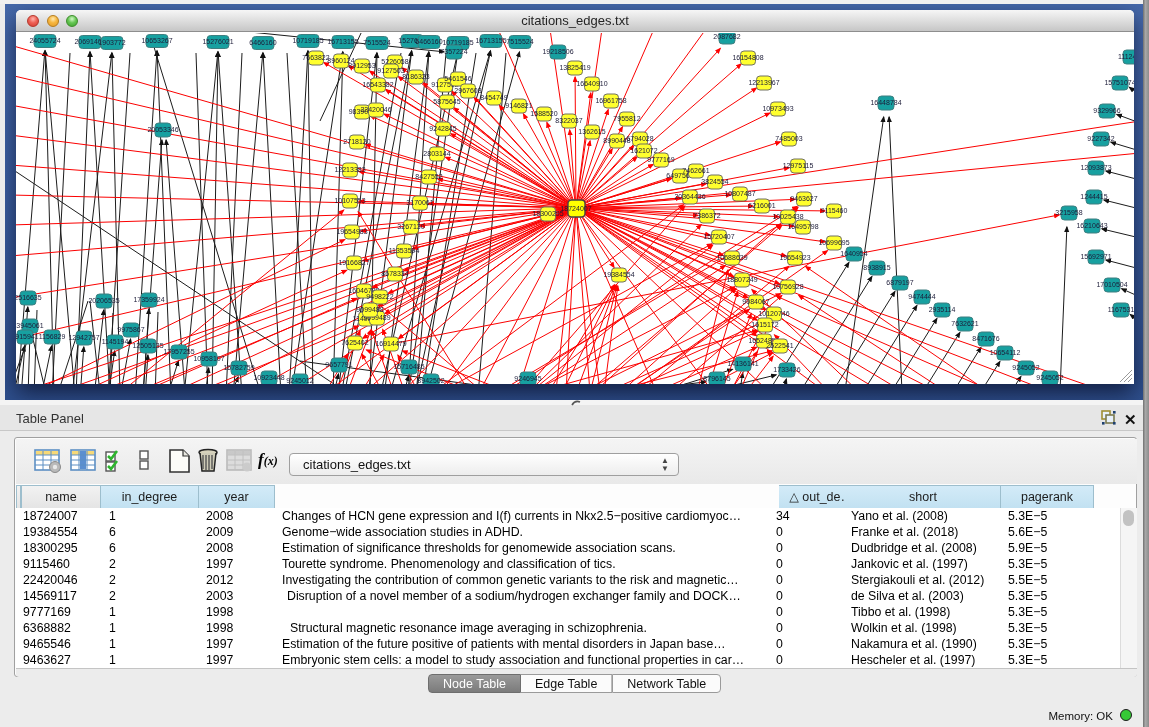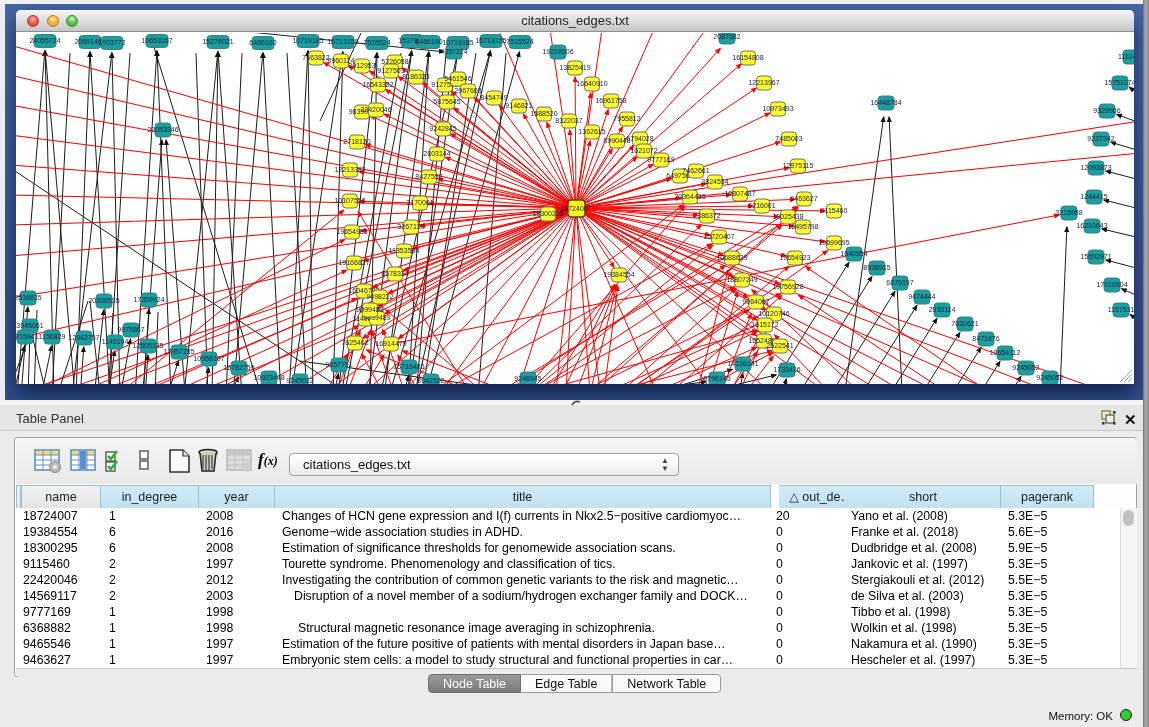--- a/index.html
+++ b/index.html
@@ -695,38 +695,37 @@
      <circle cx="21" cy="19" r="4.5" fill="#b1b1b1"></circle>
           </g>
    </svg>
    <div class="abs" style="left:242px;top:11px;font-family:'Liberation Serif',serif;font-style:italic;font-weight:700;font-size:17px">f<span style="font-size:12px">(x)</span></div>
    <div class="abs" id="dropdown">citations_edges.txt<span class="ar">▲<br>▼</span></div>
   </div>
   <div class="hd gray" style="left:1px;width:5px"></div>
   <div class="hd gray" style="left:6px;width:80px">name</div>
   <div class="hd" style="left:86px;width:98px">in_degree</div>
   <div class="hd" style="left:184px;width:76px">year</div>
-  <div class="hd" style="left:260px;width:496px">title</div>
   <div class="hd" style="left:764px;width:75px;text-align:right;padding-left:6px">△ out_de…</div>
   <div class="hd" style="left:831px;width:155px">short</div>
   <div class="hd" style="left:986px;width:93px">pagerank</div>
   <div class="abs rowarea">
         <div class="row" style="top:1px">
           <span style="left:7px">18724007</span>
           <span style="left:93px">1</span>
           <span style="left:190px">2008</span>
           <span style="left:266px">Changes of HCN gene expression and I(f) currents in Nkx2.5−positive cardiomyoc…</span>
-          <span style="left:760px">20</span>
+          <span style="left:760px">34</span>
           <span style="left:835px">Yano et al. (2008)</span>
           <span style="left:992px">5.3E−5</span>
         </div>
         <div class="row" style="top:17px">
           <span style="left:7px">19384554</span>
           <span style="left:93px">6</span>
-          <span style="left:190px">2016</span>
+          <span style="left:190px">2009</span>
           <span style="left:266px">Genome−wide association studies in ADHD.</span>
           <span style="left:760px">0</span>
           <span style="left:835px">Franke et al. (2018)</span>
           <span style="left:992px">5.6E−5</span>
         </div>
         <div class="row" style="top:33px">
           <span style="left:7px">18300295</span>
           <span style="left:93px">6</span>
           <span style="left:190px">2008</span>
           <span style="left:266px">Estimation of significance thresholds for genomewide association scans.</span>
@@ -749,56 +748,56 @@
           <span style="left:190px">2012</span>
           <span style="left:266px">Investigating the contribution of common genetic variants to the risk and magnetic…</span>
           <span style="left:760px">0</span>
           <span style="left:835px">Stergiakouli et al. (2012)</span>
           <span style="left:992px">5.5E−5</span>
         </div>
         <div class="row" style="top:81px">
           <span style="left:7px">14569117</span>
           <span style="left:93px">2</span>
           <span style="left:190px">2003</span>
-          <span style="left:278px">Disruption of a novel member of a sodium/hydrogen exchanger family and DOCK…</span>
+          <span style="left:271px">Disruption of a novel member of a sodium/hydrogen exchanger family and DOCK…</span>
           <span style="left:760px">0</span>
           <span style="left:835px">de Silva et al. (2003)</span>
           <span style="left:992px">5.3E−5</span>
         </div>
         <div class="row" style="top:97px">
           <span style="left:7px">9777169</span>
           <span style="left:93px">1</span>
           <span style="left:190px">1998</span>
           <span style="left:760px">0</span>
           <span style="left:835px">Tibbo et al. (1998)</span>
           <span style="left:992px">5.3E−5</span>
         </div>
         <div class="row" style="top:113px">
           <span style="left:7px">6368882</span>
           <span style="left:93px">1</span>
           <span style="left:190px">1998</span>
-          <span style="left:282px">Structural magnetic resonance image averaging in schizophrenia.</span>
+          <span style="left:274px">Structural magnetic resonance image averaging in schizophrenia.</span>
           <span style="left:760px">0</span>
           <span style="left:835px">Wolkin et al. (1998)</span>
           <span style="left:992px">5.3E−5</span>
         </div>
         <div class="row" style="top:129px">
           <span style="left:7px">9465546</span>
           <span style="left:93px">1</span>
           <span style="left:190px">1997</span>
           <span style="left:266px">Estimation of the future positive of patients with mental disorders in Japan base…</span>
           <span style="left:760px">0</span>
           <span style="left:835px">Nakamura et al. (1990)</span>
           <span style="left:992px">5.3E−5</span>
         </div>
         <div class="row" style="top:145px">
           <span style="left:7px">9463627</span>
           <span style="left:93px">1</span>
           <span style="left:190px">1997</span>
-          <span style="left:266px">Embryonic stem cells: a model to study structural and functional properties in car…</span>
+          <span style="left:266px">Embryonic stem cells: a model to study association and functional properties in car…</span>
           <span style="left:760px">0</span>
           <span style="left:835px">Hescheler et al. (1997)</span>
           <span style="left:992px">5.3E−5</span>
         </div>
       </div>
   <div class="abs" id="vsb">
         <div class="th"></div>
       </div>
   <div class="abs" id="botbar"></div>
  </div>

